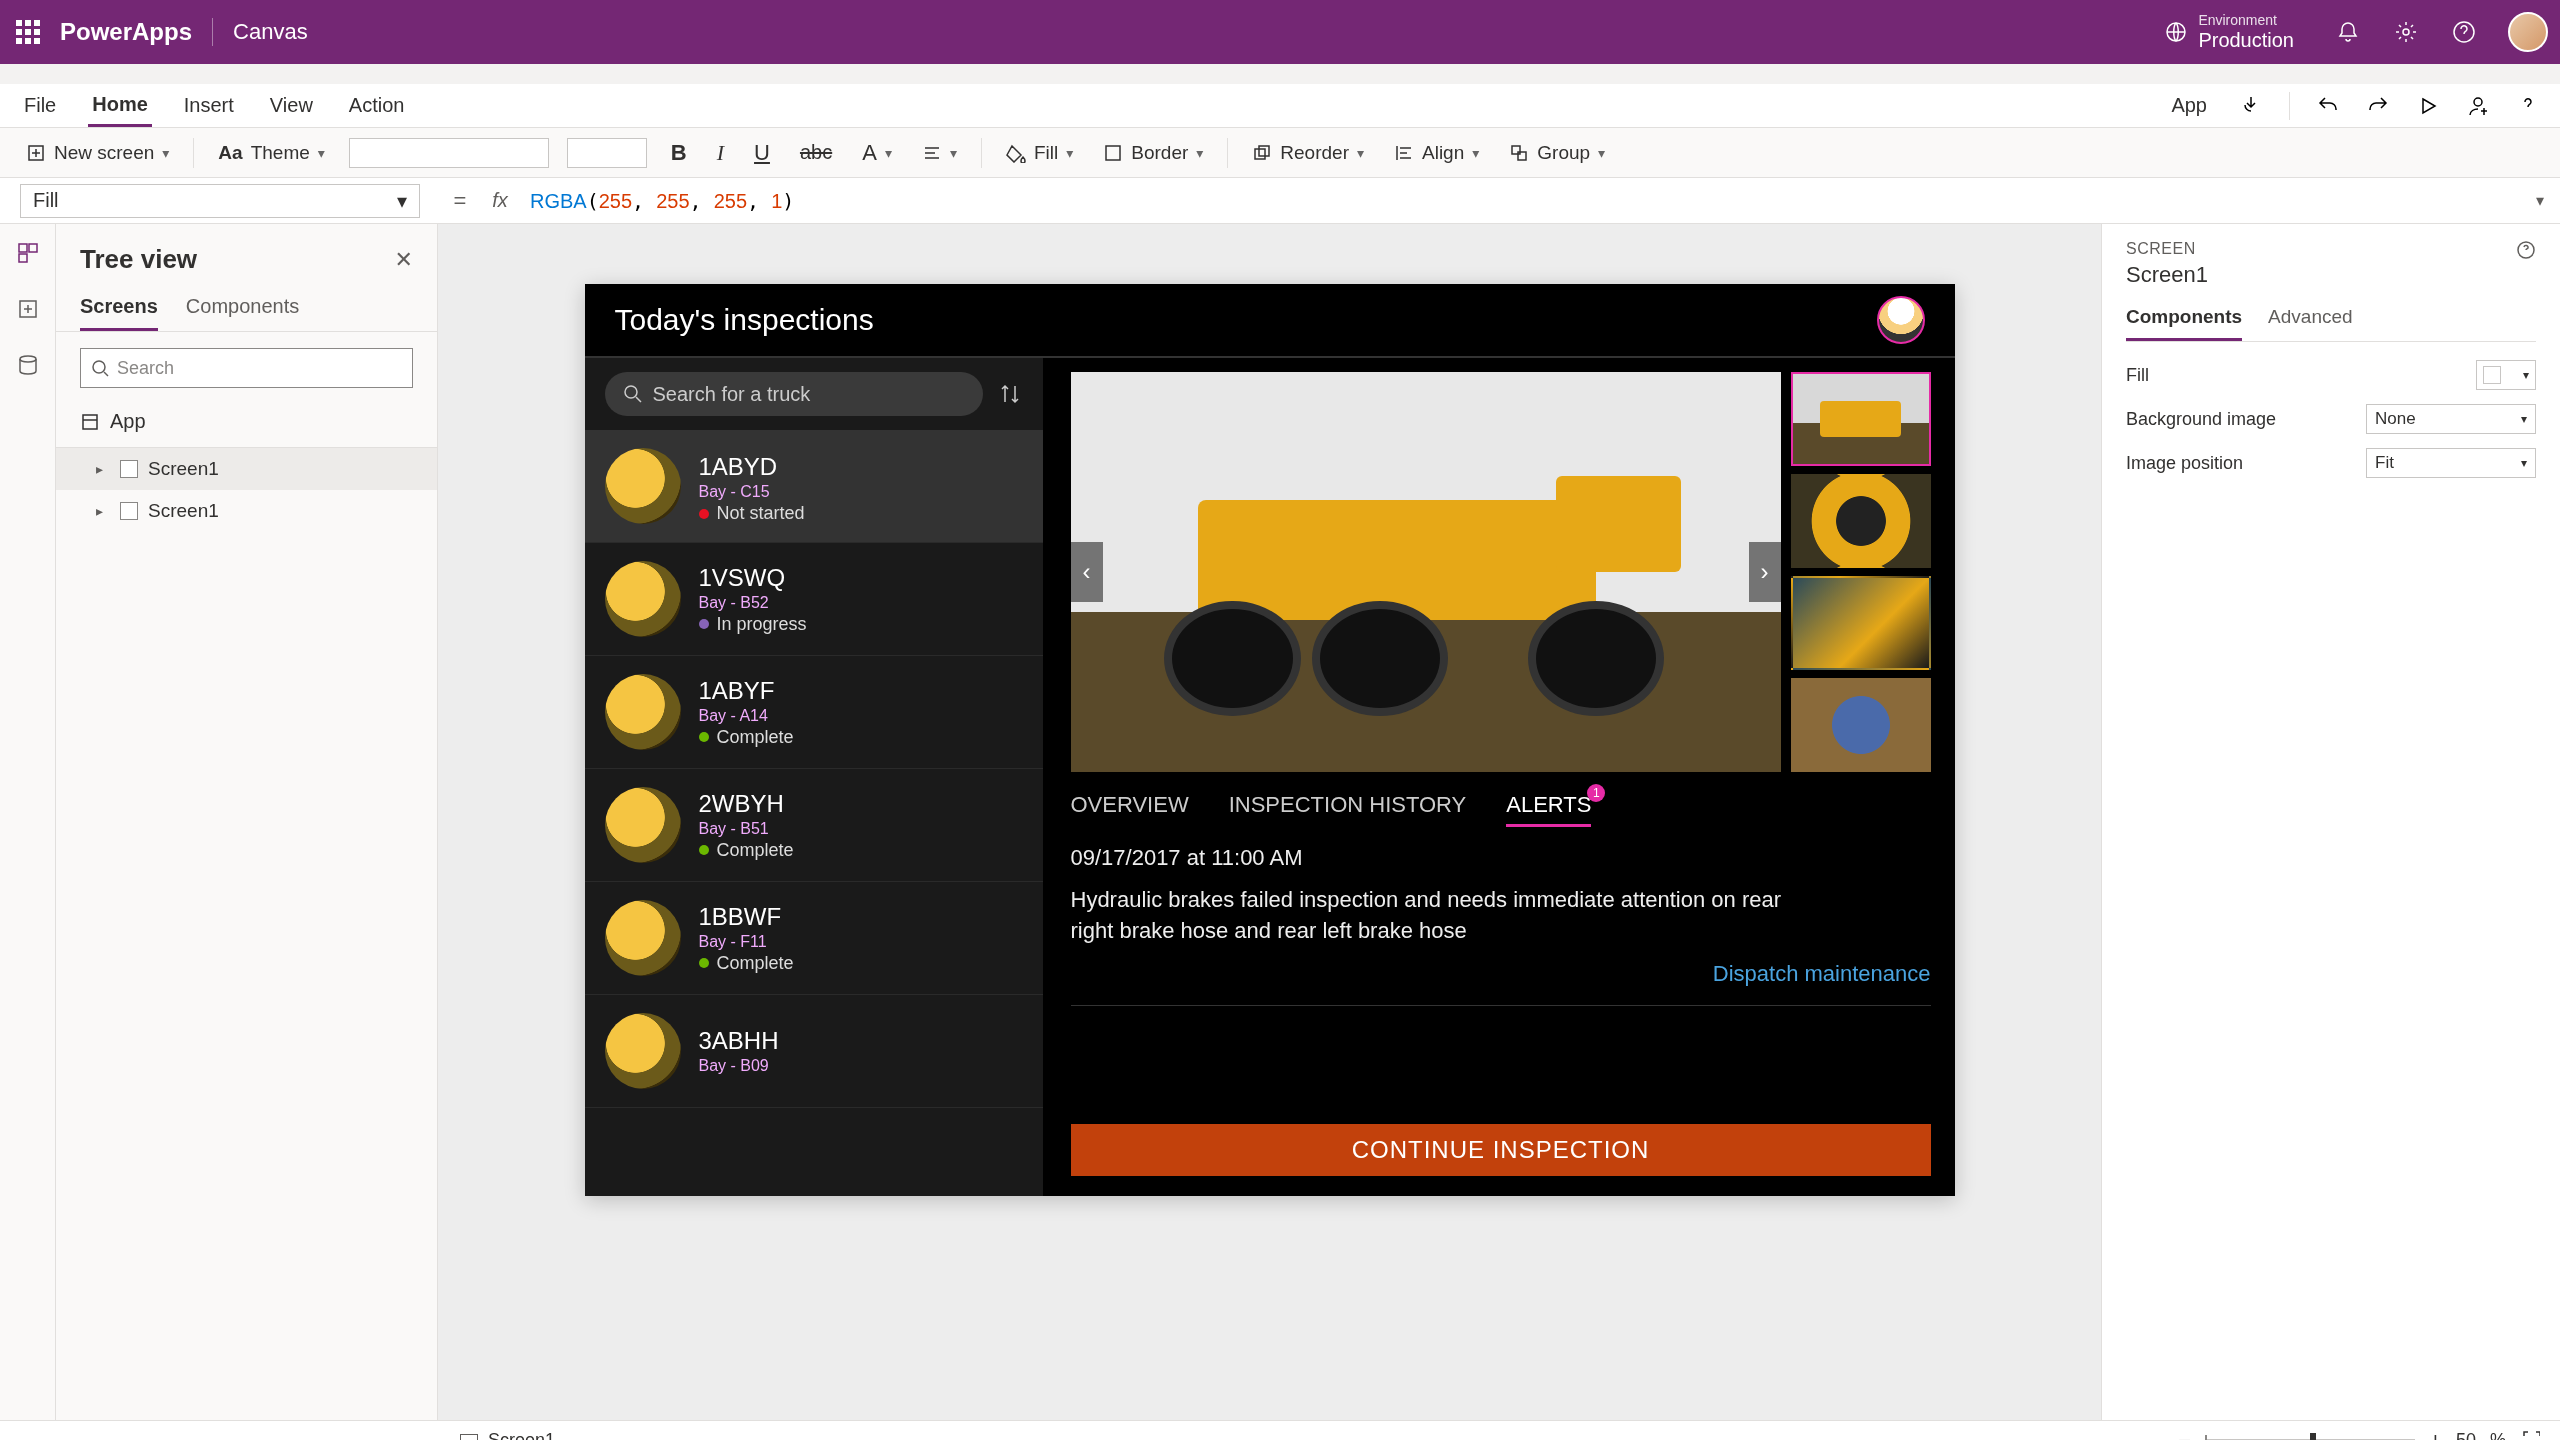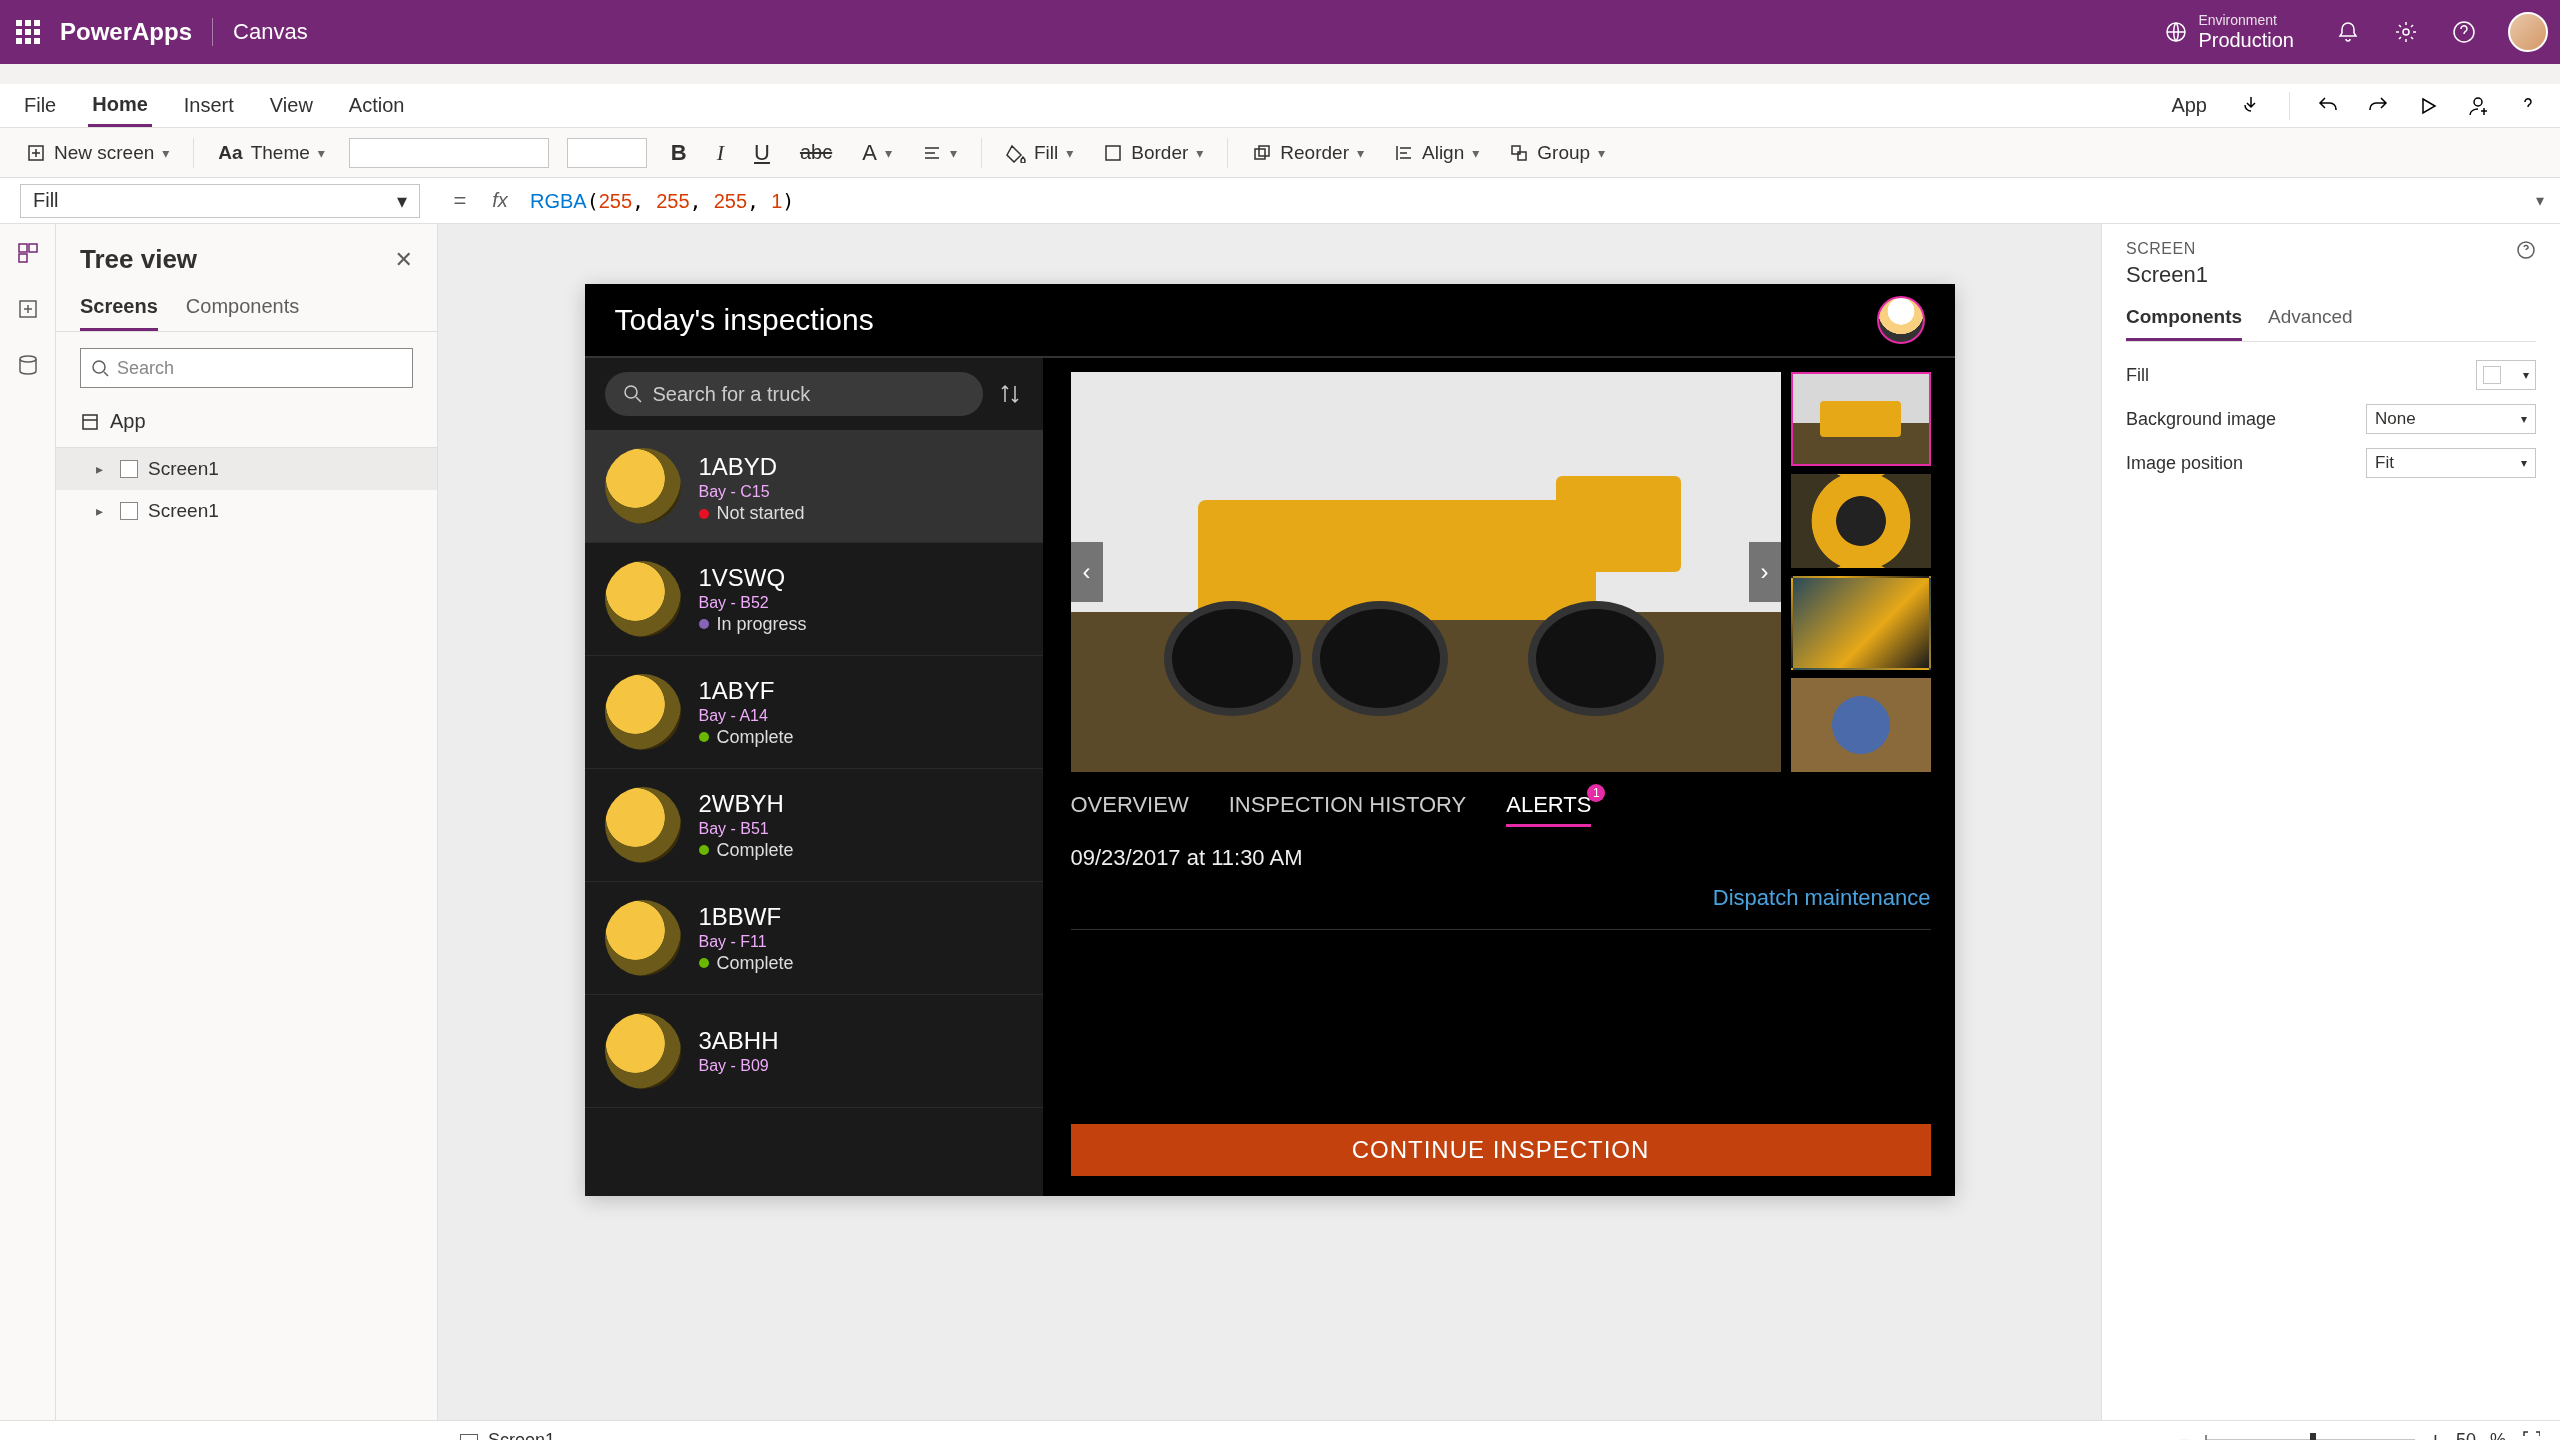--- a/index.html
+++ b/index.html
@@ -479,21 +479,22 @@
             </div>
           </div>
           <div class="d-tabs">
             <div class="d-tab">OVERVIEW</div>
             <div class="d-tab">INSPECTION HISTORY</div>
             <div class="d-tab active">
               <span>ALERTS</span>
               <span class="badge">1</span>
             </div>
           </div>
-          <div class="d-datetime">09/23/2017 at 11:30 AM</div>
+          <div class="d-datetime">09/17/2017 at 11:00 AM</div>
+          <div class="d-desc">Hydraulic brakes failed inspection and needs immediate attention on rear right brake hose and rear left brake hose</div>
           <div class="d-link">Dispatch maintenance</div>
           <div class="d-cta">CONTINUE INSPECTION</div>
         </div>
       </div>
     </div>
   </div>
 
   <div class="proppane">
     <div style="display:flex;justify-content:space-between;align-items:flex-start;">
       <div>

